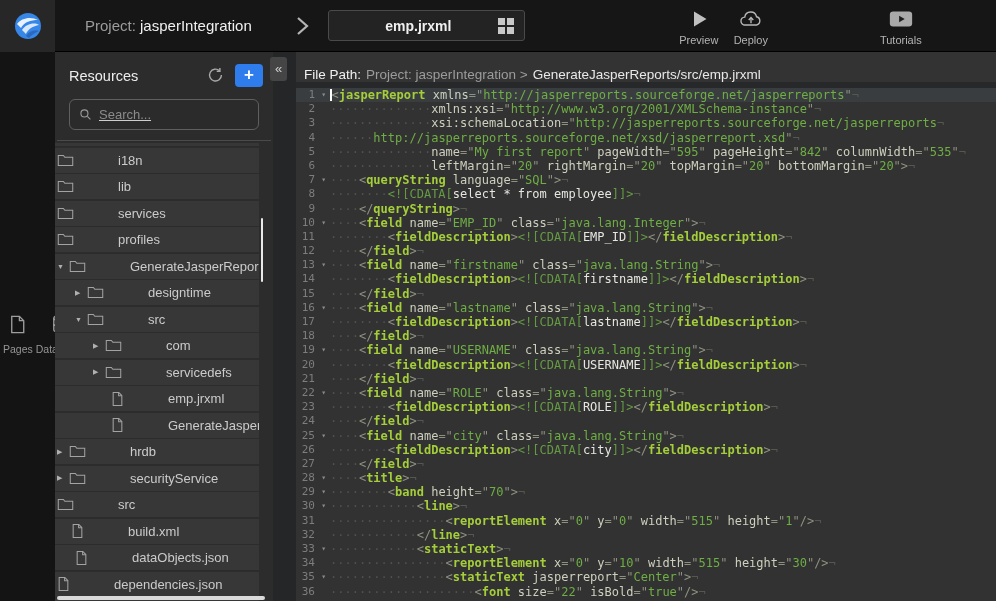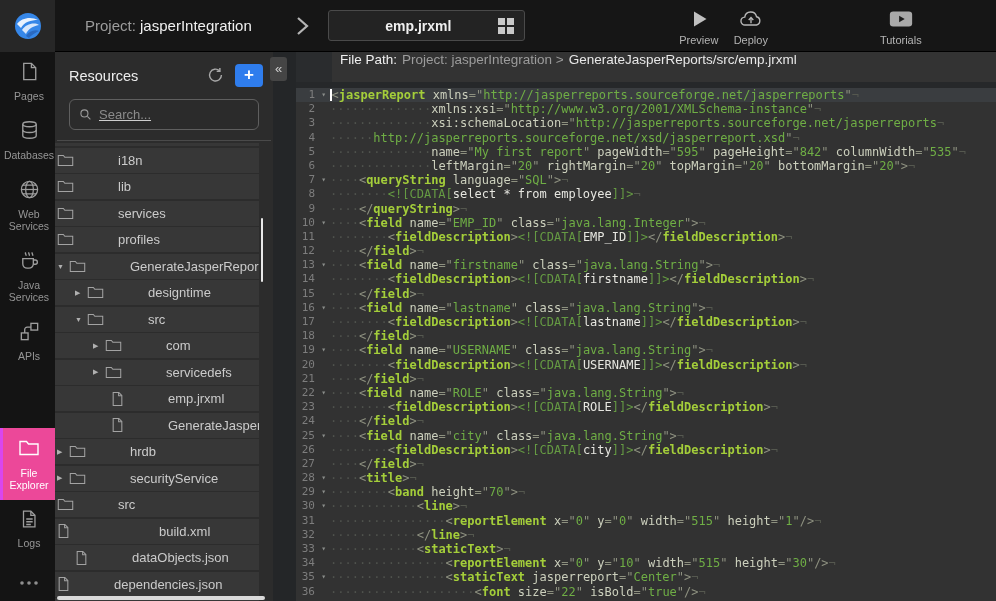--- a/index.html
+++ b/index.html
@@ -24,21 +24,21 @@
   .tb-btn .tb-ic { height:24px; display:flex; align-items:center; justify-content:center; }
   .tb-btn .tb-label { color:#b4b4b4; font-size:11px; margin-top:3px; white-space:nowrap; }
   .tb-btn.preview { margin-left:148px; }
   .tb-btn.deploy { margin-left:0px; }
   .tb-btn.tutorials { margin-left:98px; }
 
   
   .main { flex:1; display:flex; min-height:0; }
 
   
-  .rail { width:55px; background:#141414; flex:0 0 55px; display:flex; flex-direction:column; padding-top:0; }
+  .rail { width:55px; background:#141414; flex:0 0 55px; display:flex; flex-direction:row; padding-top:15px; }
   .rail-item { display:flex; flex-direction:column; align-items:center; justify-content:center; padding:8px 0 9px 0; cursor:pointer;
     border-left:3px solid transparent; }
   .rail-item .r-label { color:#969696; font-size:10.5px; text-align:center; line-height:12px; margin-top:3px; }
   .rail-item svg { stroke:#9e9e9e; }
   .rail-item.active { background:#ec4899; border-left:3px solid #d946ef; }
   .rail-item.active .r-label { color:#ffffff; }
   .rail-item.active svg { stroke:#ffffff; }
   .rail-spacer { height:106px; }
   .rail-item.more { padding-top:16px; }
 
@@ -64,21 +64,21 @@
   .t-icon { display:flex; margin-right:7px; flex:0 0 auto; }
   .t-label { color:#cbcbcb; font-size:13px; white-space:nowrap;margin-left:37px; }
   .v-thumb { position:absolute; right:10px; top:166px; width:2px; height:64px; background:#e8e8e8; border-radius:1px; }
   .h-thumb { position:absolute; bottom:1px; left:2px; width:208px; height:4px; background:#dadada; border-radius:2px; }
 
   
   .gap-col { width:23px; flex:0 0 23px; background:#242628; position:relative; }
 
   
   .edit-col { flex:1; display:flex; flex-direction:column; min-width:0; }
-  .filepath { height:30px; background:#333333; display:flex; align-items:flex-start; padding-left:8px; font-size:13.5px; white-space:nowrap; flex:0 0 30px;margin-left:36px; }
+  .filepath { height:30px; background:#333333; display:flex; align-items:flex-end; padding-left:8px; font-size:13.5px; white-space:nowrap; flex:0 0 30px; }
   .filepath .fp-label { color:#f0f0f0; }
   .filepath .fp-gray { color:#9c9c9c; margin-left:5px; }
   .filepath .fp-path { color:#e8e8e8; margin-left:5px; }
   .fp-gap { height:6px; background:#26282a; flex:0 0 6px; }
 
   .editor { flex:1; background:#323232; font-family:"DejaVu Sans Mono", monospace; font-size:12px; overflow:hidden; }
   .code-line { display:flex; height:14.2px; line-height:14.2px; white-space:pre; }
   .code-line.active { background:#3a3d40; }
   .gutter { width:32px; flex:0 0 32px; color:#7d7d7d; font-size:11px; text-align:right; position:relative; padding-right:13px; }
   .gutter .fold { position:absolute; right:2px; top:0; font-size:8px; color:#8a8d8a; cursor:pointer; }
@@ -359,21 +359,21 @@
             <span class="t-label">securityService</span>
           </div>
           <div class="tree-row" style="padding-left: 2px;">
             <span class="t-icon">
               <svg width="17" height="15" viewBox="0 0 20 17" fill="none" stroke="#a3a3a3" stroke-width="1.2">
                 <path d="M1.5 2.5h6l1.7 2.2h9.3v9.8h-17z"></path>
               </svg>
             </span>
             <span class="t-label">src</span>
           </div>
-          <div class="tree-row" style="padding-left: 2px; gap: 45px;">
+          <div class="tree-row" style="padding-left: 16px;">
             <span class="t-icon">
               <svg width="13" height="16" viewBox="0 0 15 18" fill="none" stroke="#a3a3a3" stroke-width="1.2">
                 <path d="M2.5 1.5h6.5l3.5 3.5v11.5h-10z"></path>
                 <path d="M8.8 1.5V5.2h3.7"></path>
               </svg>
             </span>
             <span class="t-label">build.xml</span>
           </div>
           <div class="tree-row" style="padding-left: 20px;">
             <span class="t-icon">

